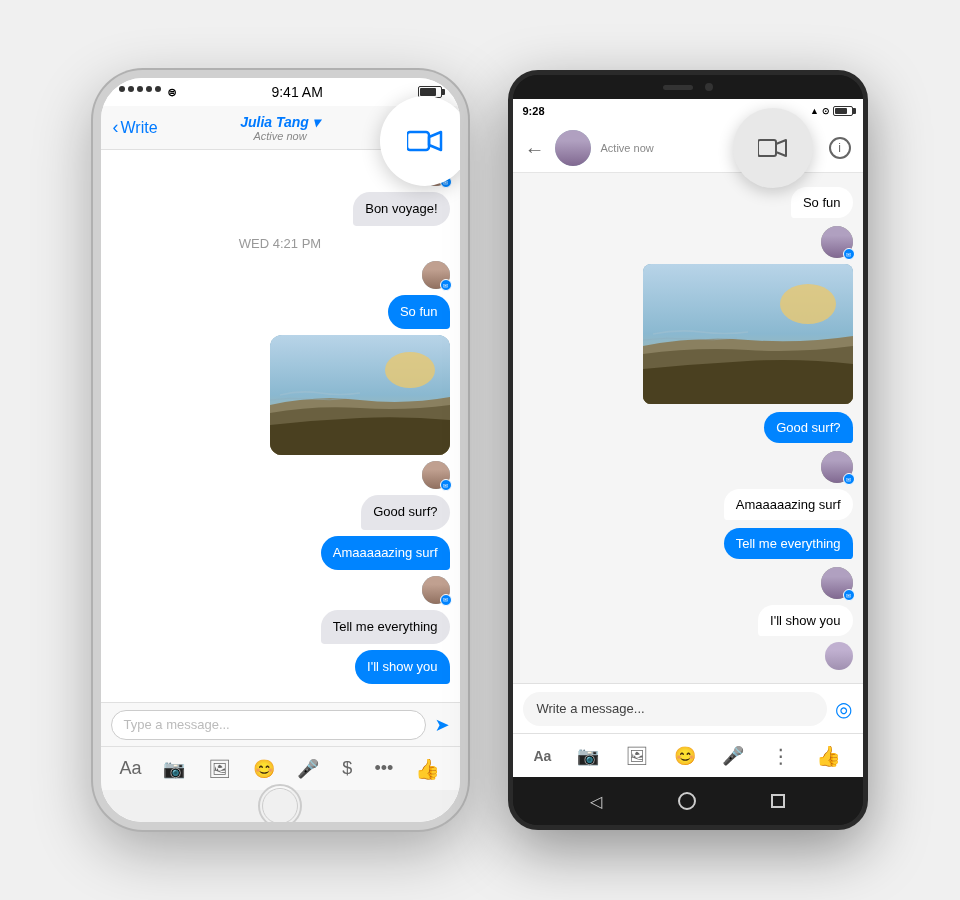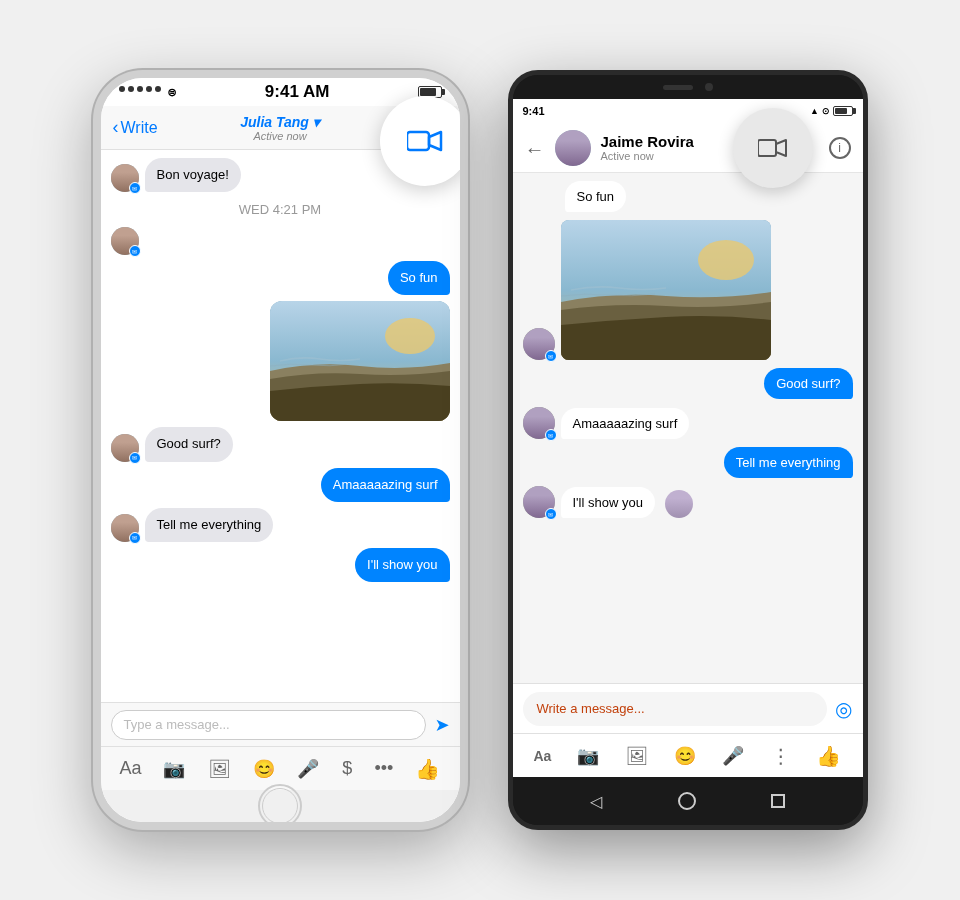--- a/index.html
+++ b/index.html
@@ -134,21 +134,21 @@
       color: #999;
       margin: 4px 0;
     }
 
     .msg-row {
       display: flex;
       align-items: flex-end;
       gap: 6px;
     }
     .msg-row.sent { justify-content: flex-end; }
-    .msg-row.received { justify-content: flex-start; }
+    .msg-row.received { justify-content: flex-end; flex-direction: column; }
 
     .avatar {
       width: 28px; height: 28px;
       border-radius: 50%;
       background: #ccc;
       flex-shrink: 0;
       position: relative;
       overflow: visible;
     }
     .avatar-img {
@@ -452,21 +452,21 @@
 
   <div class="iphone-top-bar">
     <div class="iphone-dots">
       <div class="iphone-dot"></div>
       <div class="iphone-dot"></div>
       <div class="iphone-dot"></div>
       <div class="iphone-dot"></div>
       <div class="iphone-dot"></div>
       <span style="font-size:11px;margin-left:4px;">⊜</span>
     </div>
-    <span style="font-size:17px;font-weight:700;">9:41 AM</span>
+    <span style="font-size:14px;font-weight:400;">9:41 AM</span>
     <div class="iphone-battery">
       <div class="battery-icon">
           <div class="battery-fill"></div>
         </div>
     </div>
   </div>
 
   <div class="iphone-nav">
     <div class="iphone-back">
       <span class="iphone-back-arrow">‹</span>
@@ -592,37 +592,36 @@
 <div class="android">
 
   <div class="android-top">
     <div class="android-speaker"></div>
     <div class="android-camera"></div>
   </div>
 
   <div class="android-screen">
 
     <div class="android-status-bar">
-      <span>9:41</span>
+      <span>9:28</span>
       <div class="android-status-icons">
         <span style="font-size:9px;">▲</span>
         <span style="font-size:9px;">⊙</span>
         <div class="battery-icon" style="width:20px;height:10px;">
             <div class="battery-fill"></div>
           </div>
       </div>
     </div>
 
     <div class="android-nav-bar">
       <span class="android-back">←</span>
       <div class="android-avatar-nav">
         <div style="width:100%;height:100%;background:linear-gradient(180deg,#b0a0c0 30%,#806890 100%);border-radius:50%;"></div>
       </div>
       <div class="android-nav-info">
-        <div class="android-nav-name">Jaime Rovira</div>
         <div class="android-nav-status">Active now</div>
       </div>
       <div class="android-nav-icons">
         <div class="android-video-circle">
           <svg width="30" height="24" viewBox="0 0 30 24">
             <rect x="0" y="4" width="18" height="16" rx="2" fill="none" stroke="#555" stroke-width="2"></rect>
             <polygon points="18,8 28,4 28,20 18,16" fill="none" stroke="#555" stroke-width="2" stroke-linejoin="round"></polygon>
           </svg>
         </div>
         <span style="font-size:18px;color:#666;border:2px solid #666;border-radius:50%;width:22px;height:22px;display:flex;align-items:center;justify-content:center;font-size:12px;">i</span>
@@ -688,21 +687,21 @@
             </div>
           <div class="avatar-messenger">✉</div>
         </div>
         <div class="android-bubble-received">I'll show you</div>
         <div style="width:28px;height:28px;border-radius:50%;background:linear-gradient(180deg,#c0b0d0 30%,#a090b0 100%);margin-left:4px;"></div>
       </div>
     </div>
 
     <div class="android-input-bar">
       <div class="android-input-field">
-        <span style="color:#c2410c;font-size:13px;">Write a message...</span>
+        <span style="color:#404040;font-size:13px;">Write a message...</span>
       </div>
       <span style="color:#0084ff;font-size:20px;">◎</span>
     </div>
 
     <div class="android-toolbar">
       <span style="font-size:14px;color:#666;font-weight:600;">Aa</span>
       <span style="font-size:18px;color:#666;">📷</span>
       <span style="font-size:18px;color:#666;">🖼</span>
       <span style="font-size:18px;color:#666;">😊</span>
       <span style="font-size:18px;color:#666;">🎤</span>

